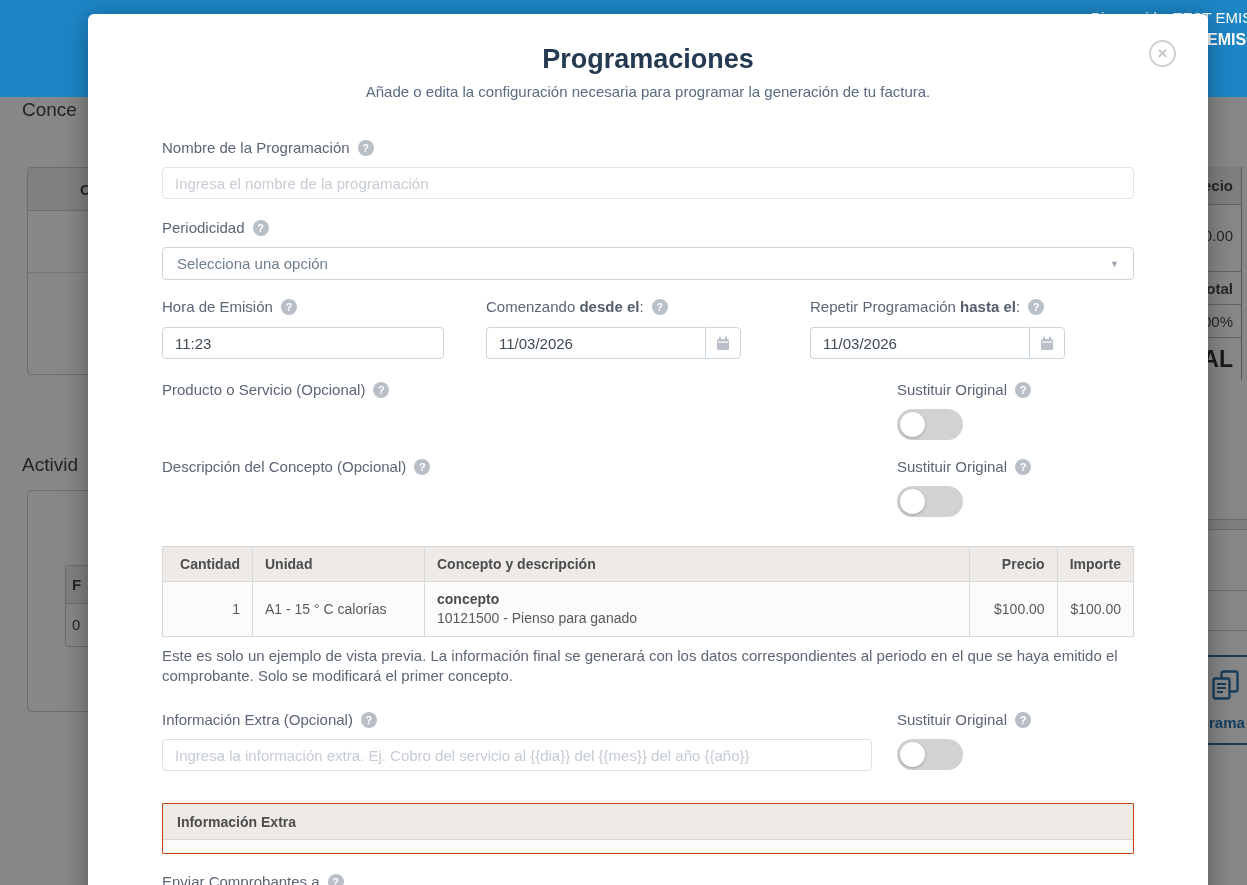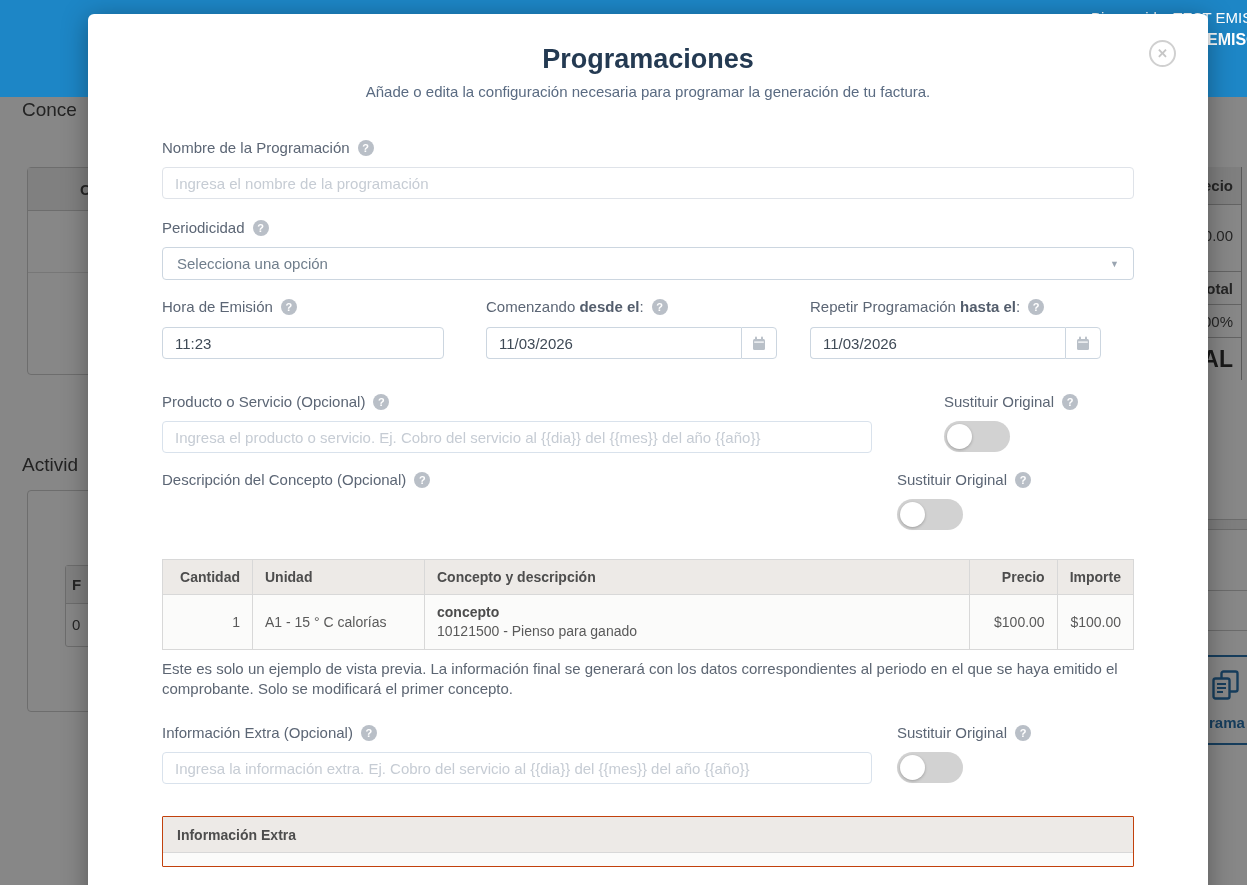--- a/index.html
+++ b/index.html
@@ -55,29 +55,29 @@
   .lbl-top { margin-top:37px; margin-bottom:9px; }
   .lbl-mid { margin-top:18px; margin-bottom:9px; }
 
   .select-box { position:relative; height:33px; border:1px solid #ccd6e0; border-radius:4px; display:flex; align-items:center; padding:0 14px; font-size:15px; color:#707e8c; cursor:pointer; background:#fff; }
   .select-box .caret { position:absolute; right:14px; top:11px; font-size:9px; color:#9aa5b1; }
 
   .triple-row { display:flex; margin-top:16px; }
   .triple-row .col { width:324px; flex:0 0 324px; }
   .triple-row .field-label { margin-bottom:10px; }
   .time-input { width:282px; }
-  .date-group { display:flex; width:291px; }
+  .date-group { display:flex; width:255px; }
   .date-group .text-input { flex:1; border-radius:4px 0 0 4px; border-right:none; }
   .cal-addon { width:36px; height:32px; border:1px solid #ccd6e0; border-radius:0 4px 4px 0; background:#fff; display:flex; align-items:center; justify-content:center; cursor:pointer; }
 
   .opt-row { display:flex; }
   .opt-row .opt-left { width:710px; flex:0 0 710px; margin-right:25px; }
   .opt-row .opt-right { flex:1; }
   .opt-row .field-label { margin-bottom:9px; }
-  .mt18 { margin-top:32px;gap:47px; } .mt23 { margin-top:16px; } .mt22 { margin-top:22px; }
+  .mt18 { margin-top:20px; } .mt23 { margin-top:16px; } .mt22 { margin-top:22px; }
 
   .toggle { width:66px; height:31px; background:#d2d2d2; border-radius:16px; position:relative; cursor:pointer; }
   .toggle .knob { position:absolute; left:3px; top:3px; width:25px; height:25px; background:#fff; border-radius:50%; box-shadow:0 1px 3px rgba(0,0,0,0.25); }
 
   table.preview { width:100%; border-collapse:collapse; margin-top:29px; font-size:14px; }
   table.preview th { background:#edeae7; color:#4d4d4d; font-weight:bold; border:1px solid #d8d8d8; padding:9px 12px; text-align:left; }
   table.preview td { background:#fbfbfa; color:#5a5a5a; border:1px solid #d8d8d8; padding:8px 12px; }
   .w-cant { width:90px; } .w-unid { width:172px; } .w-prec { width:88px; } .w-imp { width:66px; }
   .ta-r { text-align:right !important; }
   td.concepto-cell .c1 { font-weight:bold; color:#4d4d4d; line-height:1.35; }
@@ -208,21 +208,20 @@
         </div>
       </div>
     </div>
 
     <div class="opt-row mt18">
       <div class="opt-left">
         <div class="field-label">
           <span>Producto o Servicio (Opcional)</span>
           <span class="help">?</span>
         </div>
-        <input class="text-input lite-blue" type="text" placeholder="Ingresa el producto o servicio. Ej. Cobro del servicio al {{dia}} del {{mes}} del año {{año}}" style="">
       </div>
       <div class="opt-right">
         <div class="field-label">
           <span>Sustituir Original</span>
           <span class="help">?</span>
         </div>
         <div class="toggle">
             <div class="knob"></div>
           </div>
       </div>

